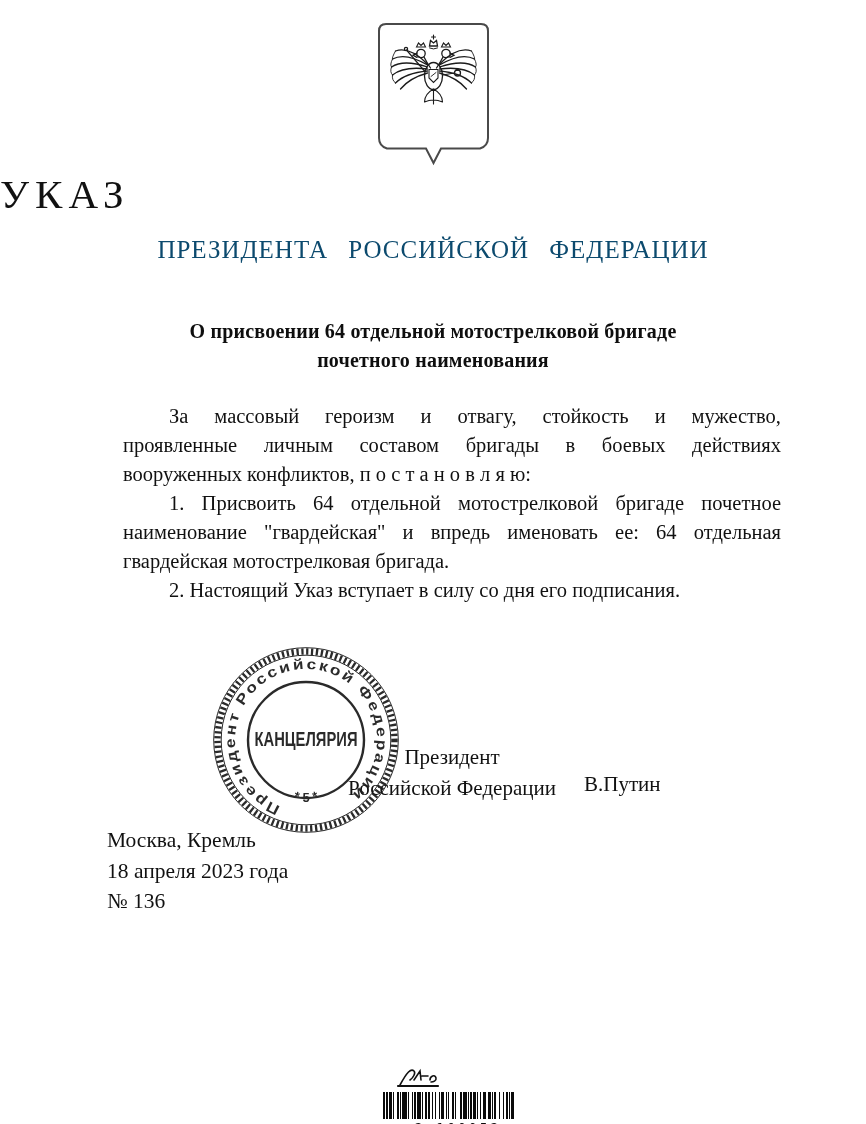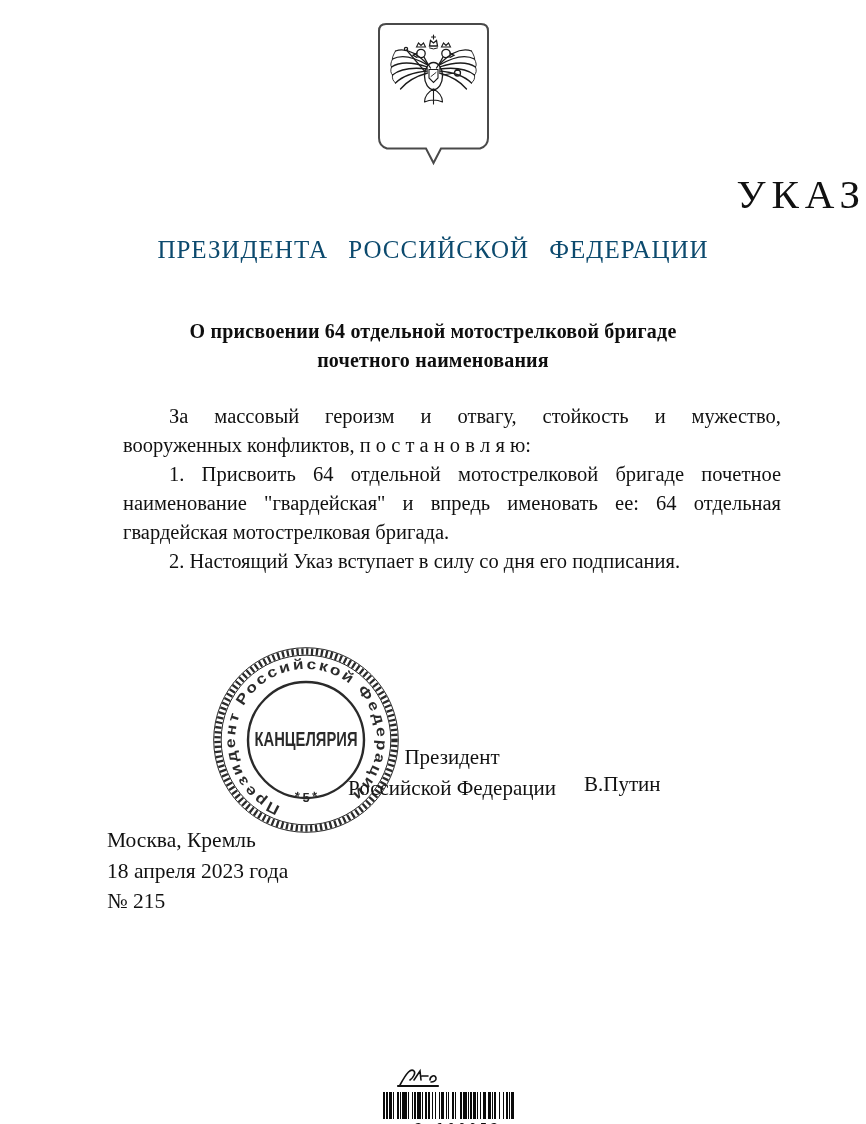--- a/index.html
+++ b/index.html
@@ -9,21 +9,21 @@
     background:#ffffff; overflow:hidden; color:#151515;
     font-family:"Liberation Serif", serif;
   }
 
   
   .arms { position:absolute; left:377px; top:22px; width:113px; height:147px; }
   .arms svg { width:100%; height:100%; display:block; }
 
   
   .doc-title {
-    position:absolute; left:0; right:0; top:170px; text-align:right;
+    position:absolute; left:0; right:0; top:170px; text-align:left;
     font-size:41px; letter-spacing:6px; font-weight:500; color:#111;
   }
   .issuer-line {
     position:absolute; left:0; right:0; top:236px; text-align:center;
     font-size:25px; letter-spacing:1px; word-spacing:13px; color:#0c4a6e;
   }
   .subject {
     position:absolute; left:0; right:0; top:317px; text-align:center;
     font-size:20px; font-weight:bold; line-height:29px; color:#0e0e0e;
     letter-spacing:0.2px;
@@ -112,20 +112,21 @@
   <div class="doc-title">УКАЗ</div>
   <div class="issuer-line">ПРЕЗИДЕНТА  РОССИЙСКОЙ  ФЕДЕРАЦИИ</div>
 
   <div class="subject">
     <div>О присвоении 64 отдельной мотострелковой бригаде</div>
     <div>почетного наименования</div>
   </div>
 
   <div class="body-text">
       <div class="line justify indent">За массовый героизм и отвагу, стойкость и мужество,</div>
+      <div class="line justify">проявленные личным составом бригады в боевых действиях</div>
       <div class="line">вооруженных конфликтов, п о с т а н о в л я ю:</div>
       <div class="line justify indent">1. Присвоить 64 отдельной мотострелковой бригаде почетное</div>
       <div class="line justify">наименование "гвардейская" и впредь именовать ее: 64 отдельная</div>
       <div class="line">гвардейская мотострелковая бригада.</div>
       <div class="line indent">2. Настоящий Указ вступает в силу со дня его подписания.</div>
     </div>
 
   <div class="sig-block">
     <div>Президент</div>
     <div>Российской Федерации</div>
@@ -148,21 +149,21 @@
       <text font-family="Liberation Sans, sans-serif" font-weight="bold" font-size="13" fill="#1a1a1a" text-anchor="middle">
         <textPath href="#botPath" startOffset="50%">* 5 *</textPath>
       </text>
       <text x="95" y="101" text-anchor="middle" font-family="Liberation Sans, sans-serif" font-weight="bold" font-size="20" fill="#1a1a1a" textLength="103" lengthAdjust="spacingAndGlyphs">КАНЦЕЛЯРИЯ</text>
     </svg>
   </div>
 
   <div class="meta-block">
     <div>Москва, Кремль</div>
     <div>18 апреля 2023 года</div>
-    <div>№ 215</div>
+    <div>№ 136</div>
   </div>
 
   <div class="mark">
     <svg viewBox="0 0 56 26">
       <g stroke="#111" fill="none" stroke-width="1.6" stroke-linecap="round">
         <path d="M6,21 C13,8 17,4 20,7 C22,9 19,14 16,16"></path>
         <path d="M20,16 l6,-9 l1,9 M28,12 h6 M36,16 c0,-4 5,-6 6,-2 c0.7,3 -3,4 -5,4"></path>
         <path d="M4,22 H44" stroke-width="2.2"></path>
       </g>
     </svg>

